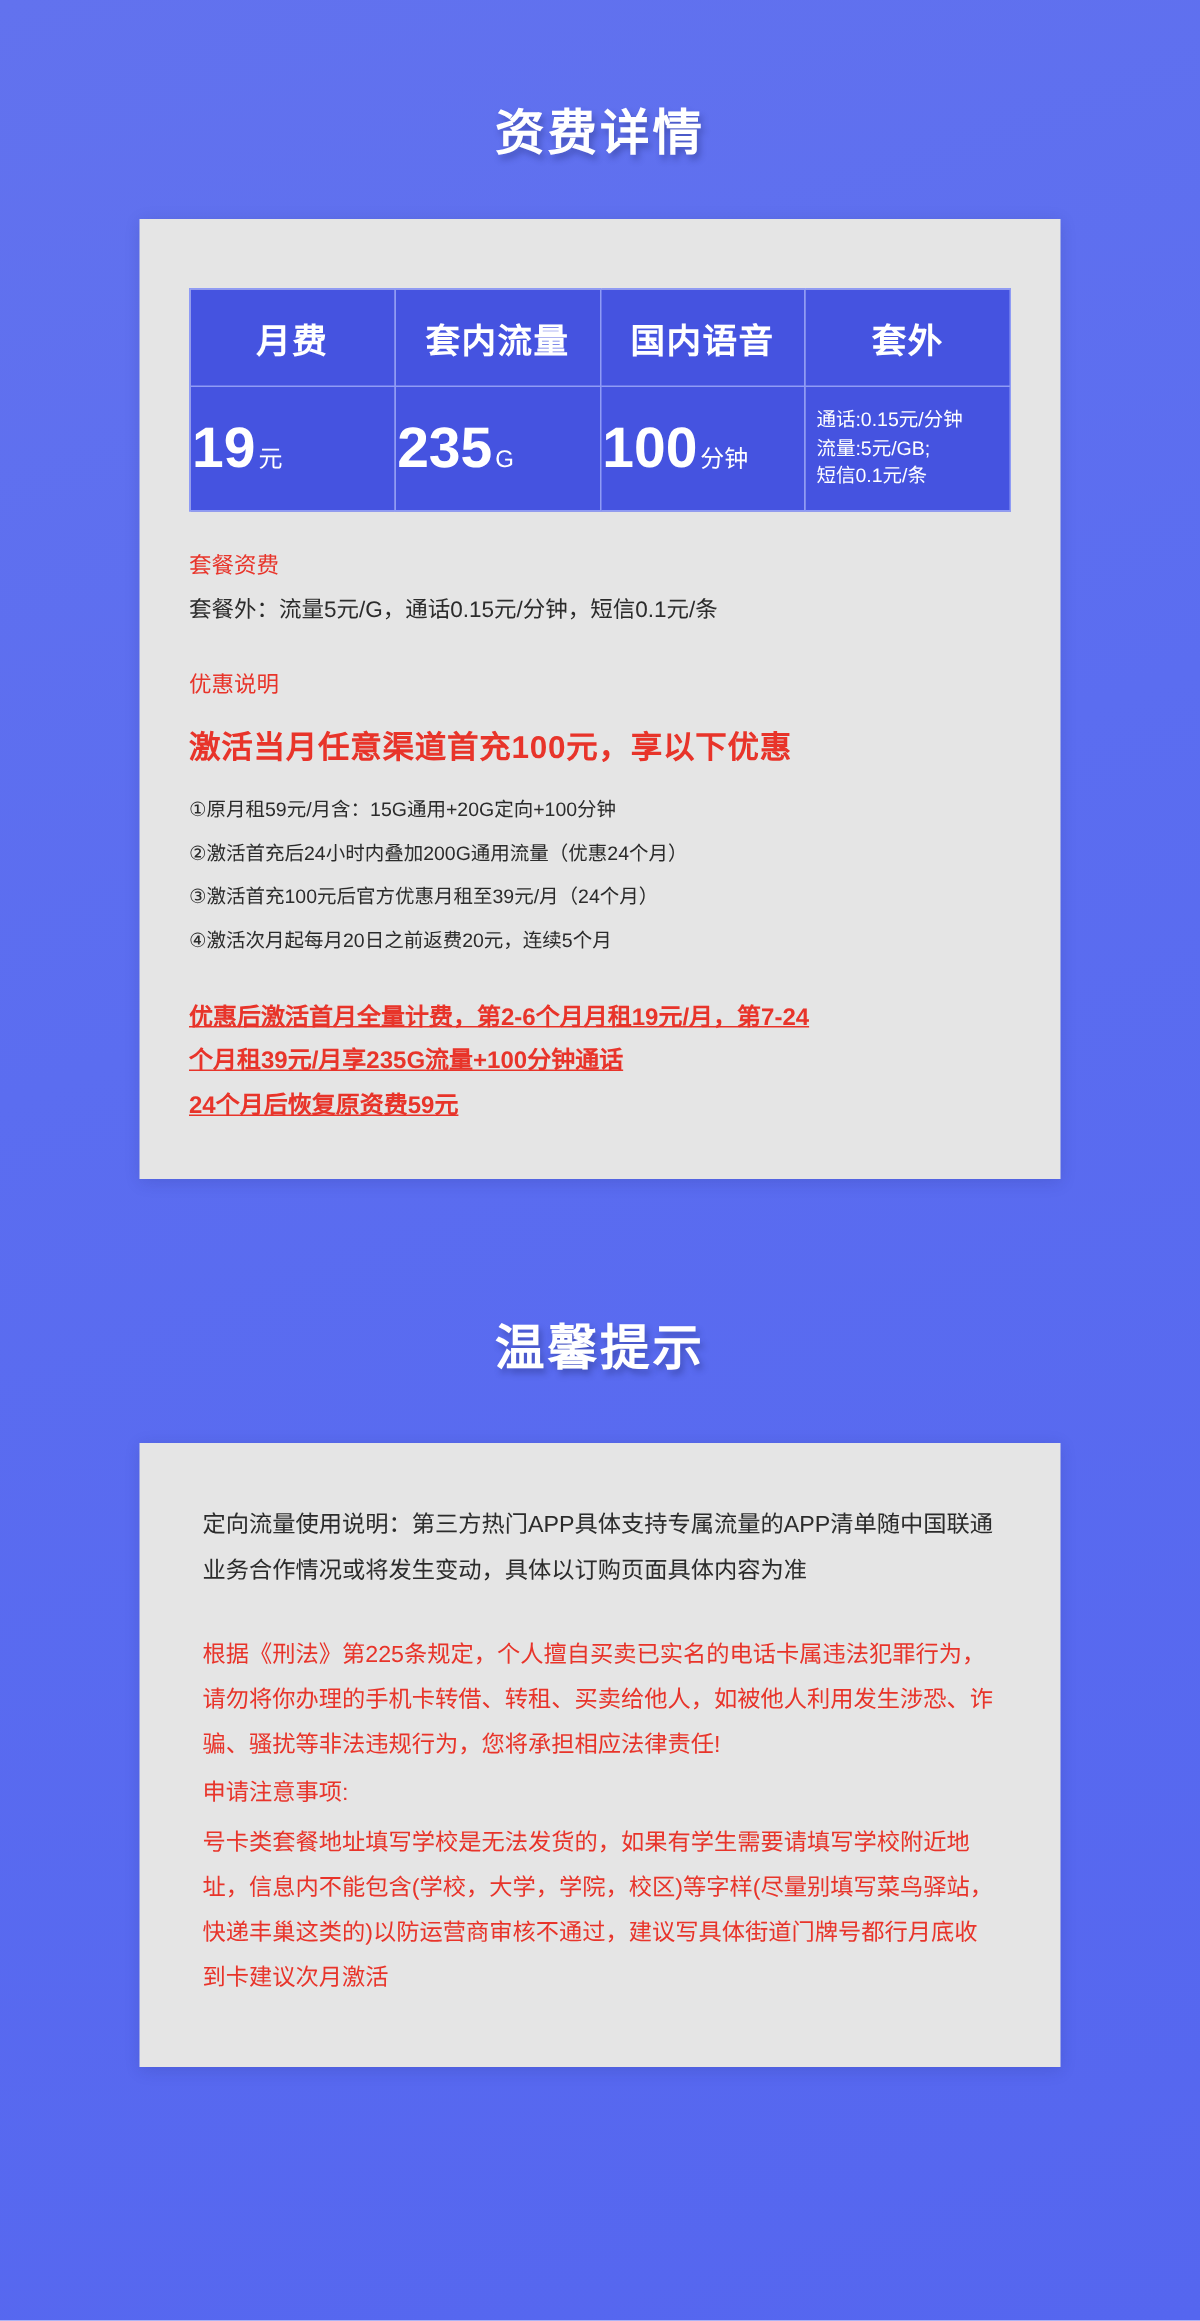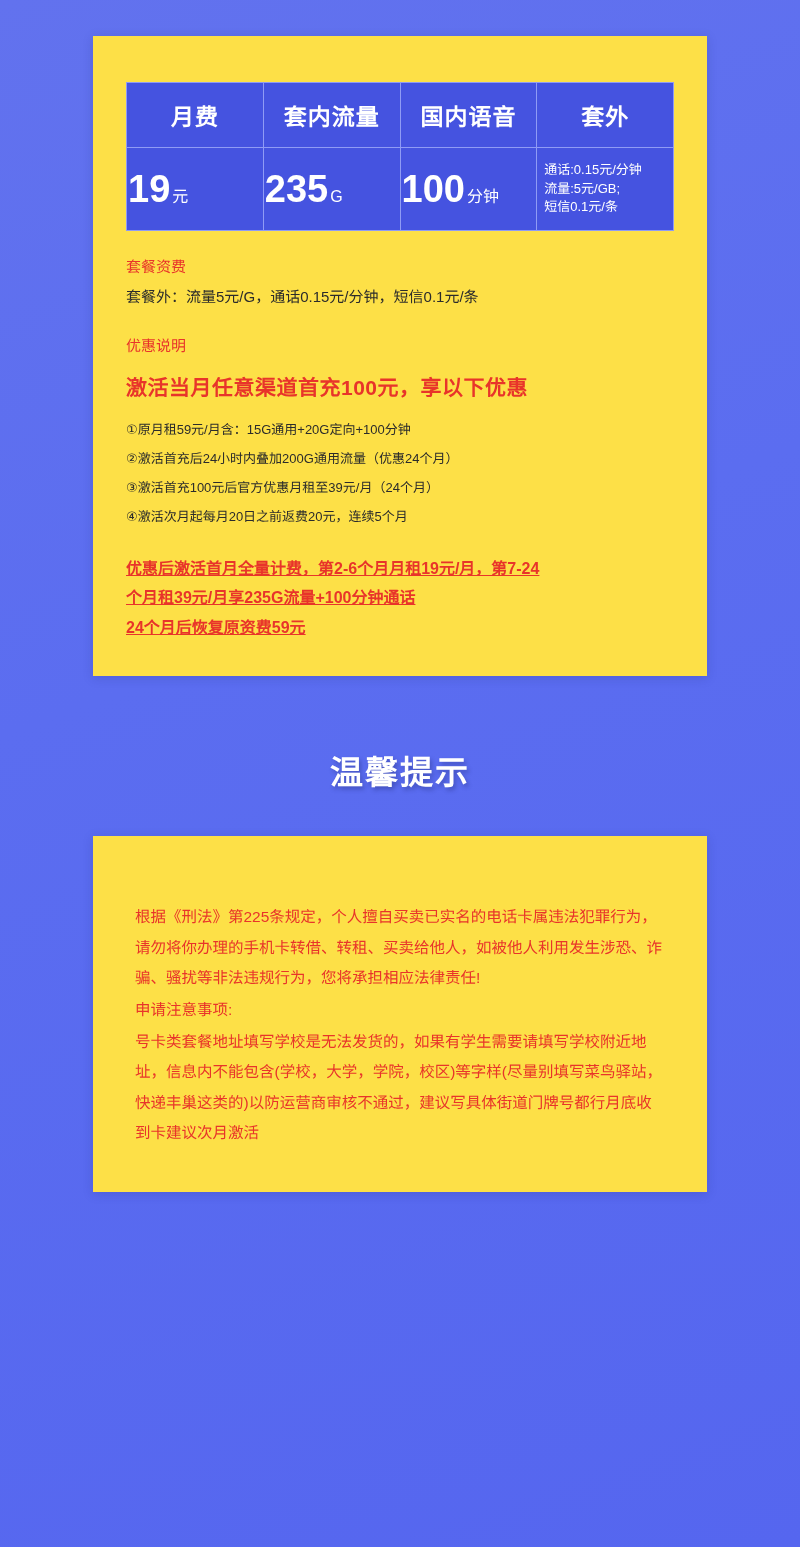--- a/index.html
+++ b/index.html
@@ -27,22 +27,22 @@
     font-size: 33px;
     font-weight: bold;
     letter-spacing: 2px;
     text-shadow: 2px 3px 4px rgba(40, 50, 130, 0.45);
   }
   #title-1 { padding-top: 62px; }
   #title-2 { padding-top: 70px; }
 
   
   .card {
-    background: #fde047;
-    margin: 0 auto;
+    background: #e5e5e5;
+    margin: 16px auto;
     box-shadow: 0 2px 10px rgba(30, 40, 110, 0.18);
   }
   #card-tariff {
     width: 614px;
     margin-top: 36px;
     padding: 46px 0 34px 0;
   }
   #card-tips {
     width: 614px;
     margin-top: 42px;
@@ -153,20 +153,21 @@
     font-size: 15.5px;
     line-height: 1.95;
     margin-top: 2px;
   }
 </style>
 </head>
 <body>
 
 <div class="page">
 
+  <div class="section-title" id="title-1">资费详情</div>
 
   <div class="card" id="card-tariff">
 
     <table class="tariff-table">
       <thead>
         <tr>
           <th>月费</th>
           <th>套内流量</th>
           <th>国内语音</th>
           <th>套外</th>
@@ -213,19 +214,20 @@
         <div>24个月后恢复原资费59元</div>
       </div>
 
     </div>
   </div>
 
   <div class="section-title" id="title-2">温馨提示</div>
 
   <div class="card" id="card-tips">
     <div class="tips-wrap">
+      <div class="tips-dark">定向流量使用说明：第三方热门APP具体支持专属流量的APP清单随中国联通业务合作情况或将发生变动，具体以订购页面具体内容为准</div>
       <div class="tips-red">根据《刑法》第225条规定，个人擅自买卖已实名的电话卡属违法犯罪行为，请勿将你办理的手机卡转借、转租、买卖给他人，如被他人利用发生涉恐、诈骗、骚扰等非法违规行为，您将承担相应法律责任!</div>
       <div class="tips-red-tight">申请注意事项:</div>
       <div class="tips-red-tight">号卡类套餐地址填写学校是无法发货的，如果有学生需要请填写学校附近地址，信息内不能包含(学校，大学，学院，校区)等字样(尽量别填写菜鸟驿站，快递丰巢这类的)以防运营商审核不通过，建议写具体街道门牌号都行月底收到卡建议次月激活</div>
     </div>
   </div>
 
 </div>
 
 </body></html>

